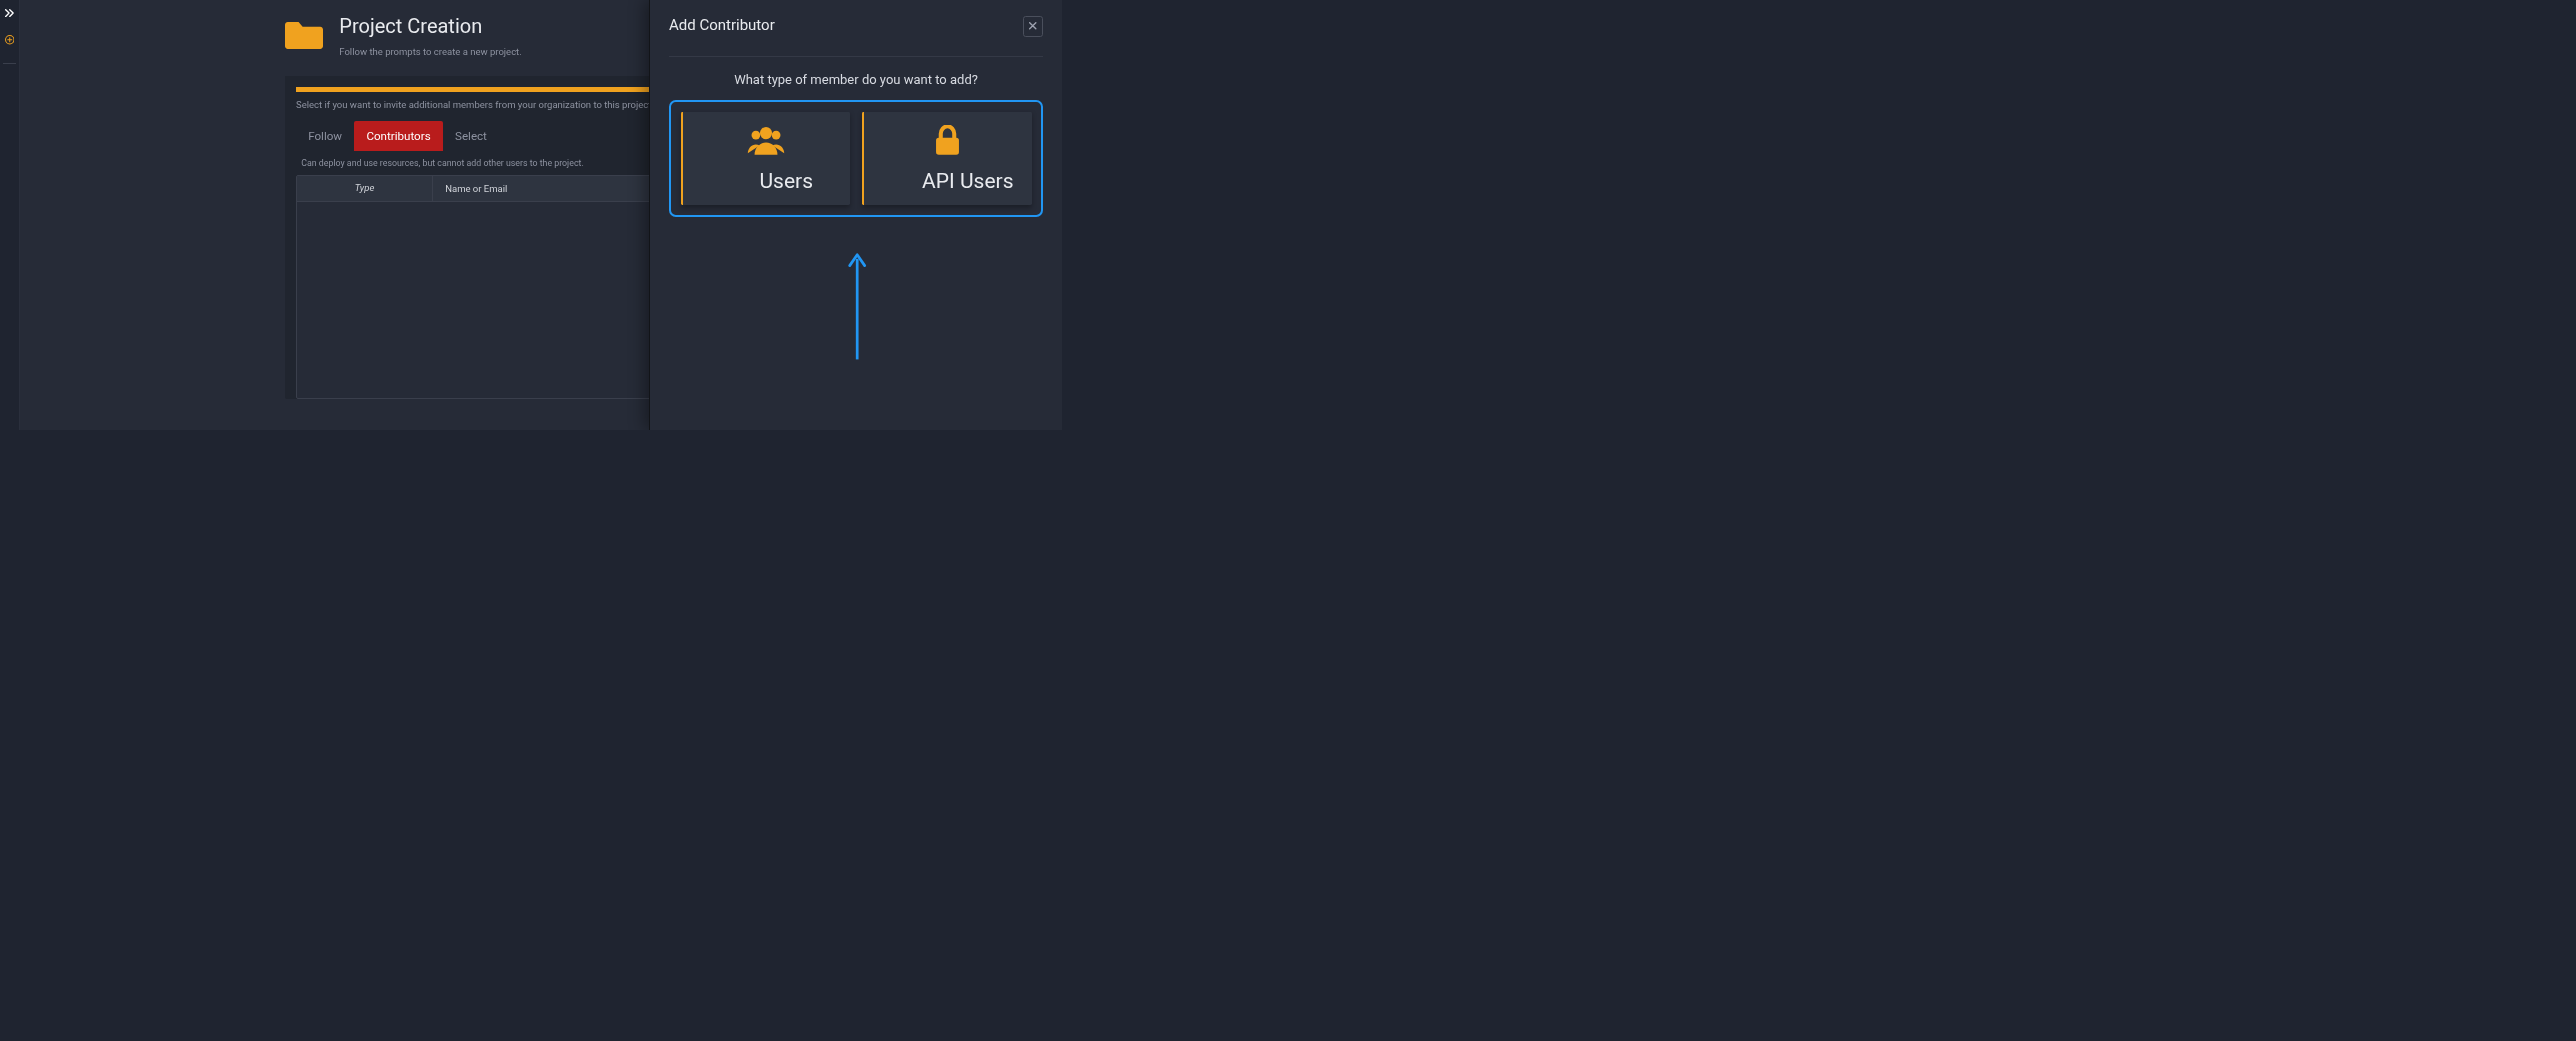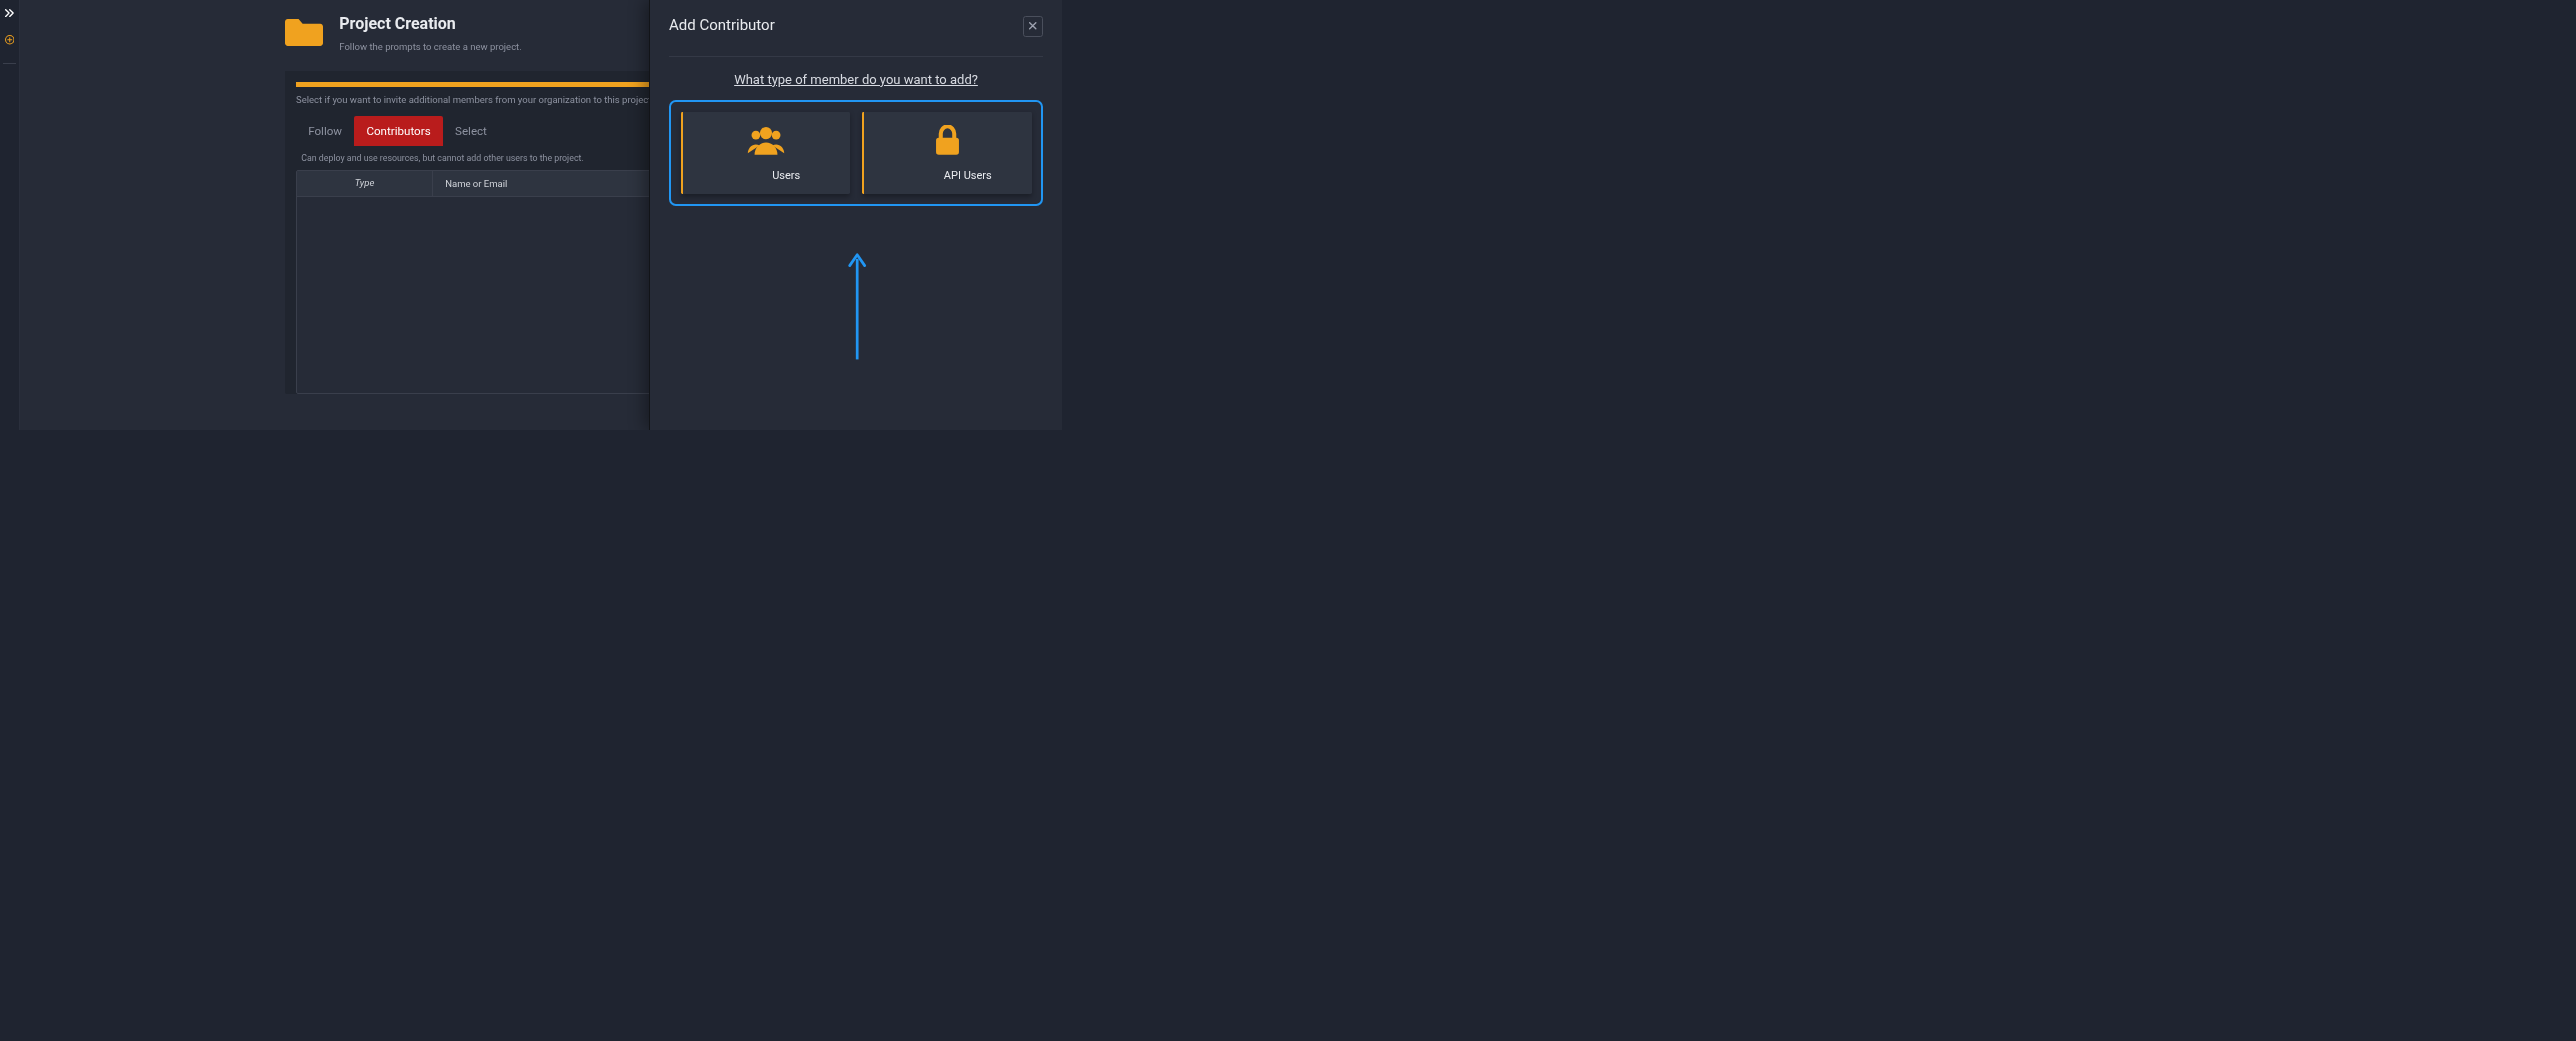--- a/index.html
+++ b/index.html
@@ -46,21 +46,21 @@
     padding-left: 265px;
     padding-top: 13.6px;
   }
   .page-header {
     display: flex;
     align-items: center;
     gap: 16.3px;
     margin-bottom: 19px;
   }
   .folder-icon svg { display: block; }
-  .page-title { font-size: 16px; font-weight: 700; color: #e9ebef; margin-bottom: 1.4px; }
+  .page-title { font-size: 20px; font-weight: 400; color: #e9ebef; margin-bottom: 1.4px; }
   .page-subtitle { font-size: 9.5px; color: #8d92a0; margin-top: 8px; }
 
   .wizard-box {
     background: #20252f;
     border-radius: 2px;
     width: 727px;
     padding: 0;
   }
   .progress-track {
     height: 5.4px;
@@ -145,41 +145,40 @@
     color: #9ea3b0;
     font-size: 10.2px;
     cursor: pointer;
     display: flex; align-items: center; justify-content: center;
   }
   .panel-q {
     text-align: center;
     font-size: 13px;
     color: #d8dbe2;
     margin-bottom: 13.6px;
-    text-decoration: underline;
   }
   .card-row {
     display: flex;
     gap: 12.2px;
     padding: 9.5px;
     border: 2px solid #2196f3;
     border-radius: 6.8px;
   }
   .card {
     flex: 1;
     background: #2e3440;
     border-left: 2px solid #f0a21f;
     border-radius: 1.4px;
     padding: 13.6px 0 12.2px 0;
     text-align: center;
     cursor: pointer;
     box-shadow: 0 2.7px 5.4px rgba(0,0,0,0.3);
   }
   .card .icon { color: #f0a21f; margin-bottom: 9.5px; }
-  .card .label { font-size: 11px; color: #e9ebef; padding-left: 40px; }
+  .card .label { font-size: 21px; color: #e9ebef; padding-left: 40px; }
 
   .arrow-anno {
     position: absolute;
     left: 197px;
     top: 245px;
     pointer-events: none;
   }
 </style>
 </head>
 <body>

